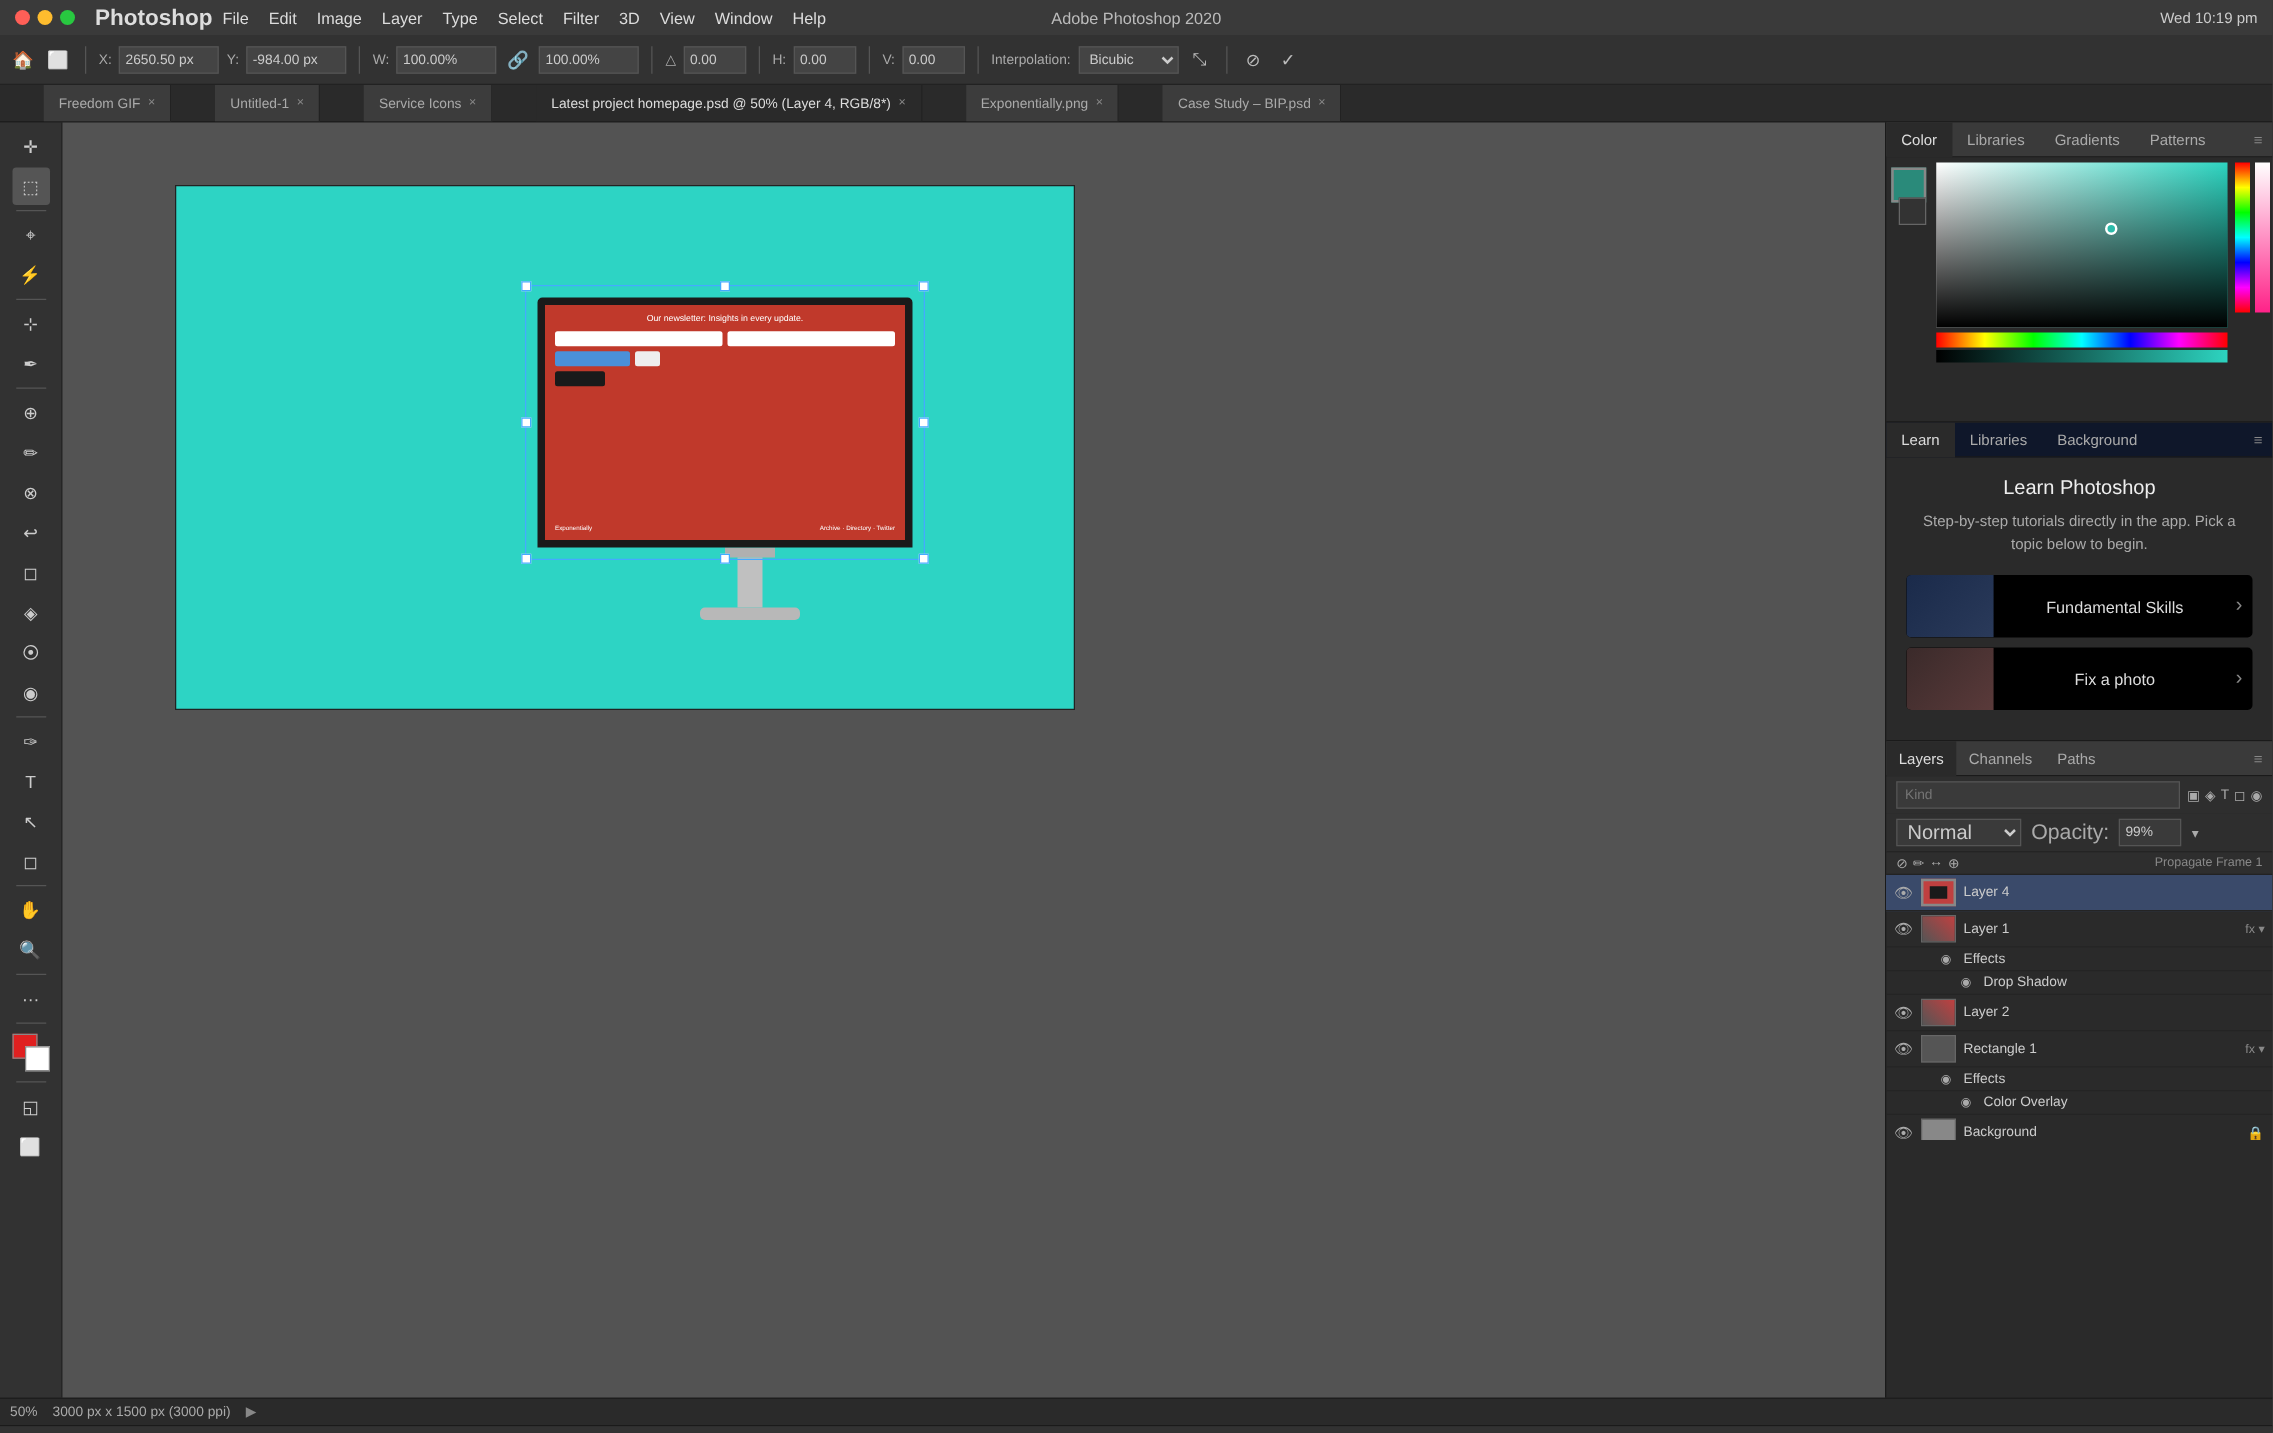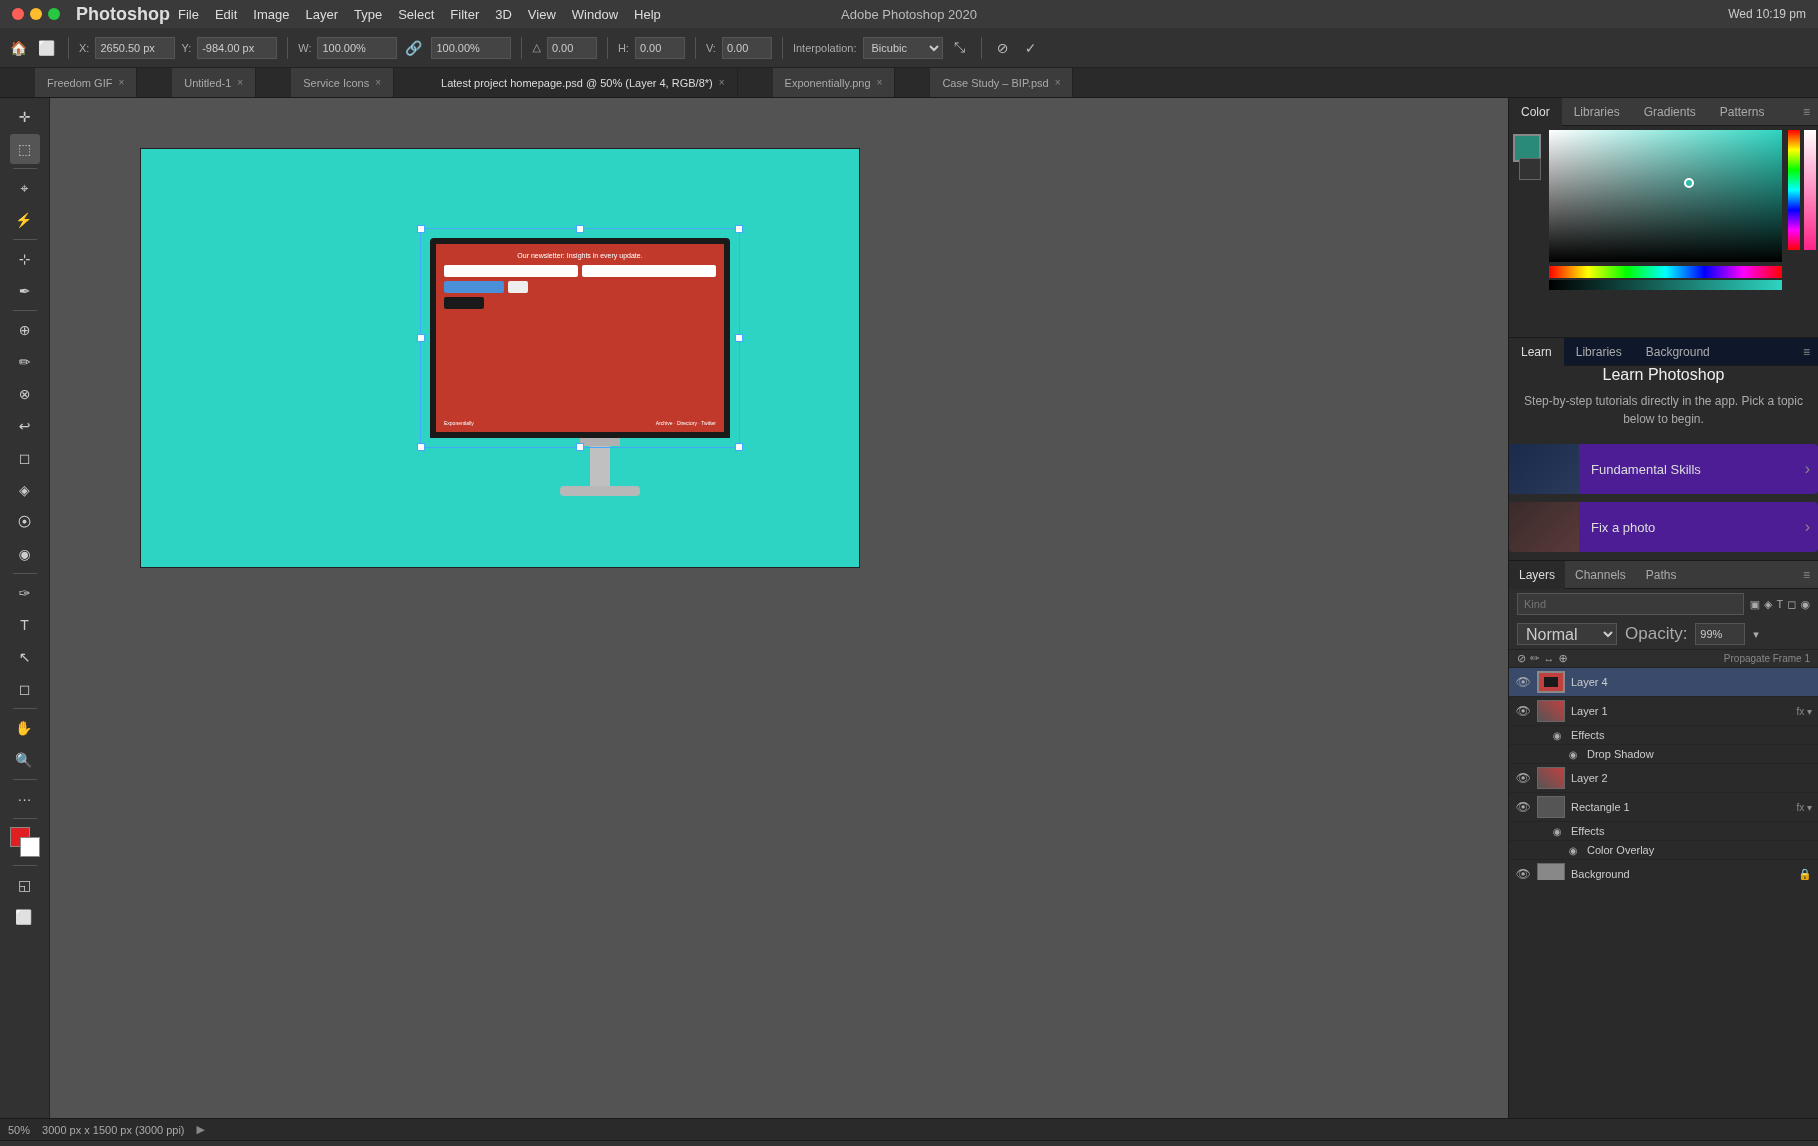--- a/index.html
+++ b/index.html
@@ -227,27 +227,27 @@
       background: #0f172a;
       border-bottom: 1px solid #1a1a1a;
       height: 28px;
       align-items: center;
     }
     .lt-tab {
       padding: 0 12px; height: 28px; display: flex; align-items: center;
       font-size: 12px; color: #aaa; cursor: pointer;
     }
     .lt-tab.active { color: #ddd; background: #2a2a2a; }
-    .learn-content { padding: 0; }
+    .learn-content { padding: 16px; }
     .learn-title { font-size: 16px; color: #eee; margin-bottom: 8px; }
     .learn-subtitle { font-size: 12px; color: #aaa; line-height: 1.5; margin-bottom: 16px; text-align: center; }
     .learn-card {
       display: flex; align-items: center;
-      background: #4c1d95; border-radius: 4px; margin-bottom: 8px;
-      overflow: hidden; cursor: pointer;
+      background: #000000; border-radius: 4px; margin-bottom: 8px;
+      overflow: hidden; cursor: pointer; text-align: center;
     }
     .learn-card-thumb {
       width: 70px; height: 50px; flex-shrink: 0;
       background: #555;
       overflow: hidden;
     }
     .learn-card-label {
       flex: 1; padding: 0 12px; font-size: 13px; color: #ddd;
     }
     .learn-card-arrow { color: #888; padding-right: 8px; font-size: 16px; }

